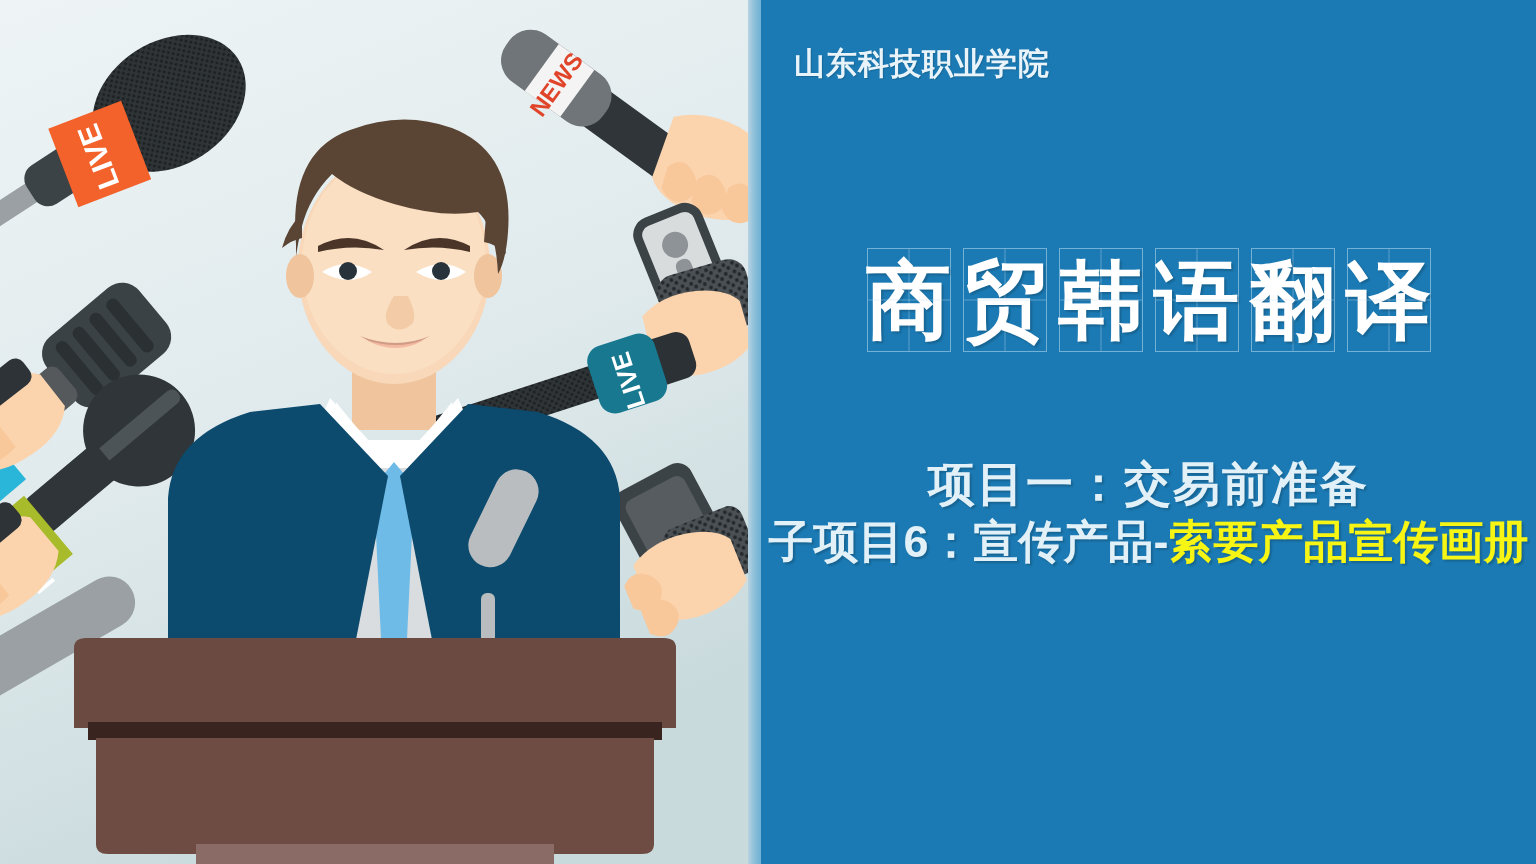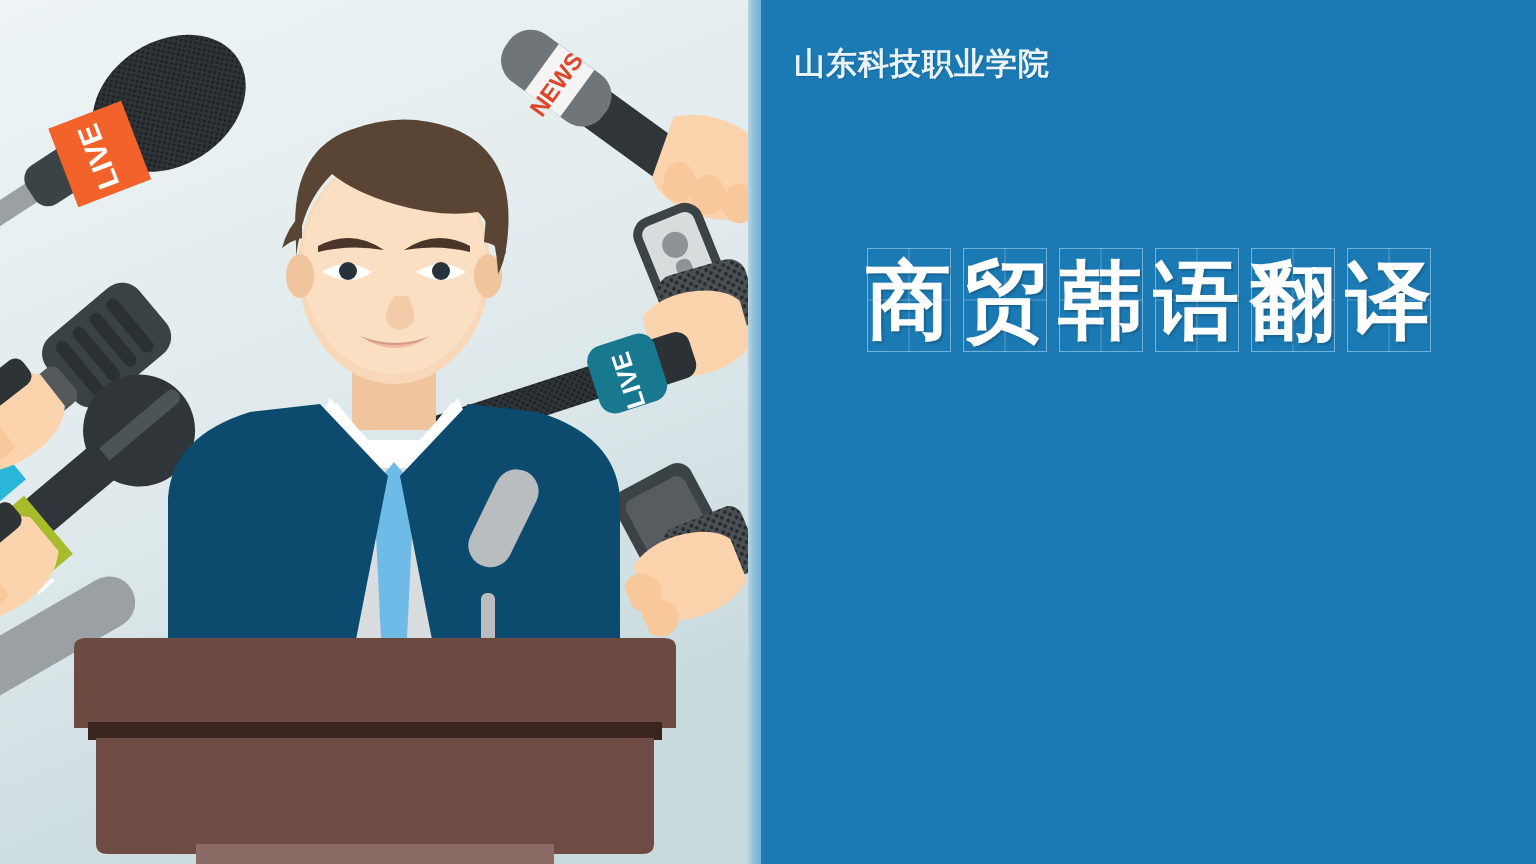--- a/index.html
+++ b/index.html
@@ -277,16 +277,20 @@
           <span>语</span>
         </div>
       <div class="gchar">
           <span>翻</span>
         </div>
       <div class="gchar">
           <span>译</span>
         </div>
     </div>
 
+    <div id="subtitle">
+      <div class="l1">项目一：交易前准备</div>
+      <div class="l2"><span>子项目6：宣传产品-</span><span class="hl">索要产品宣传画册</span></div>
+    </div>
 
 
   </div>
 </div>
 
 </body></html>

